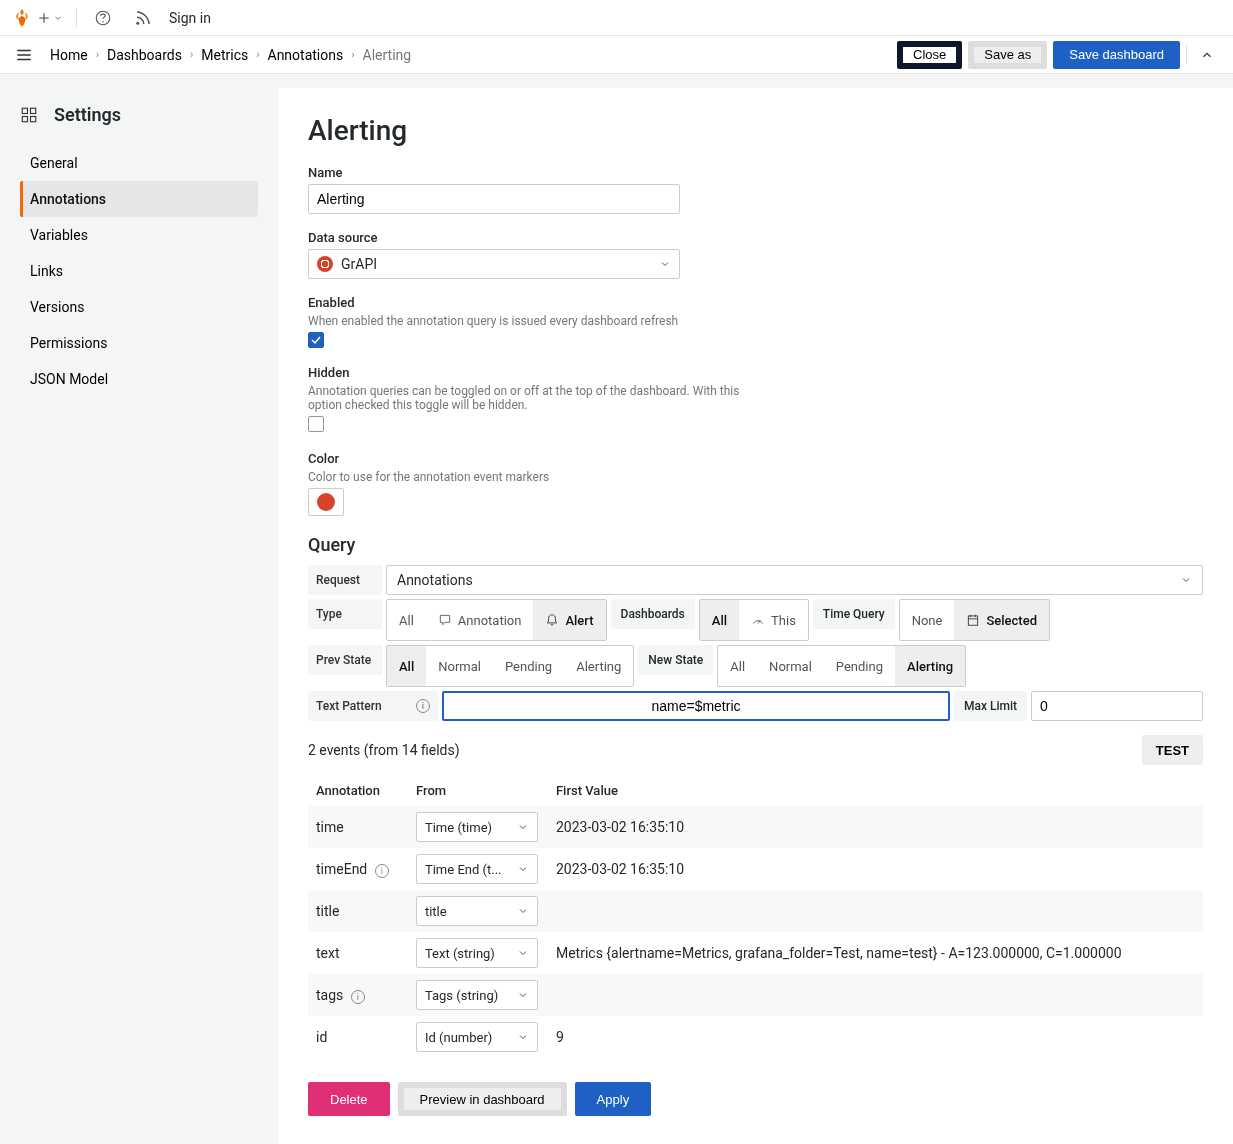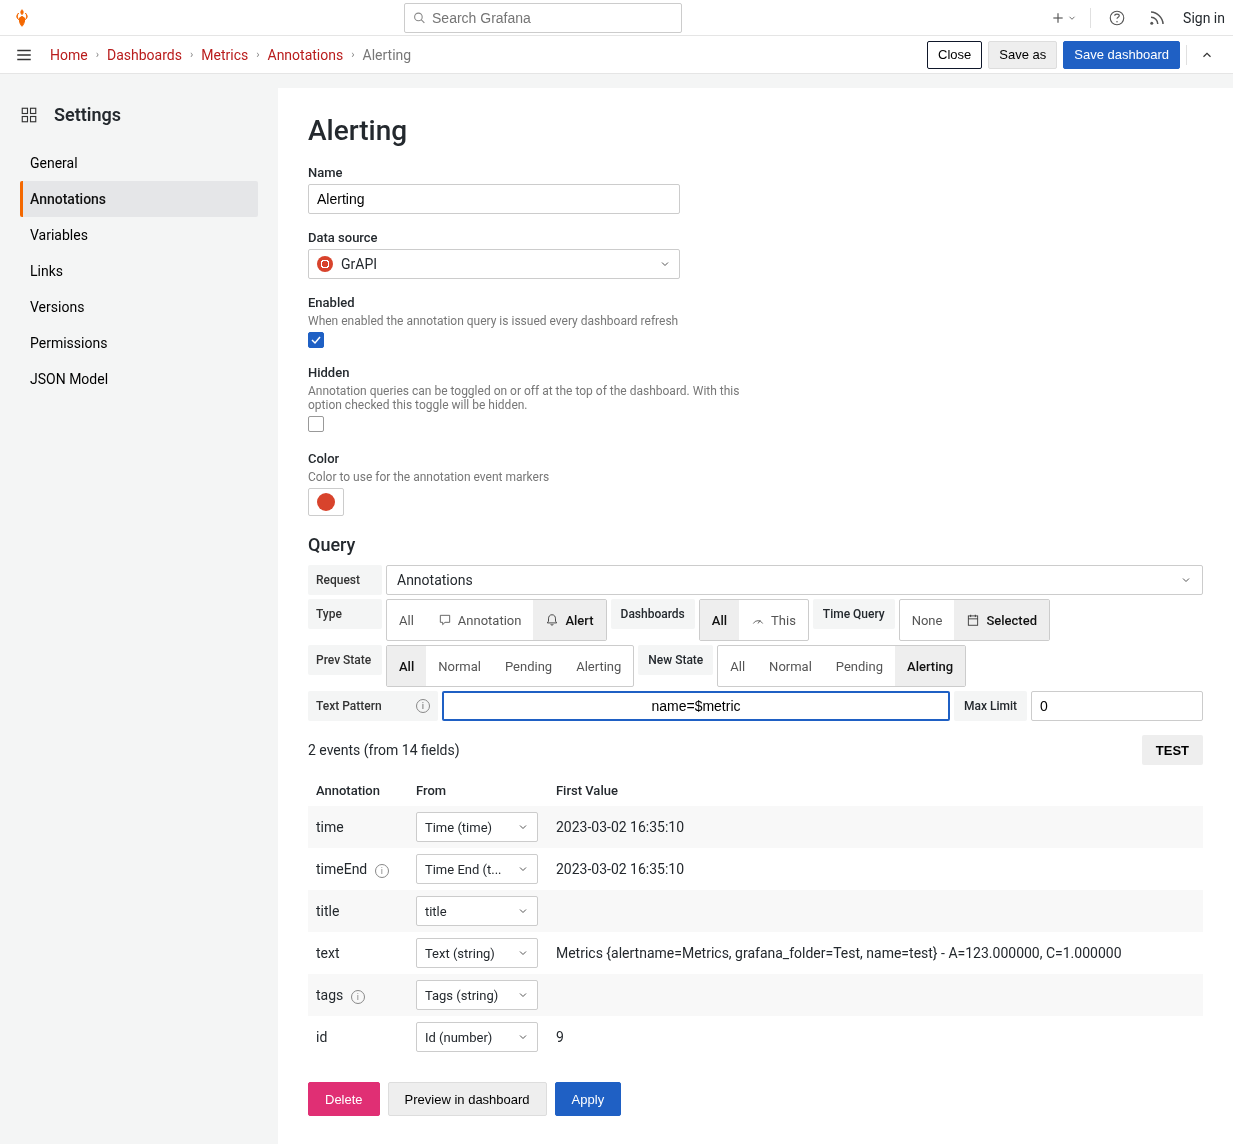--- a/index.html
+++ b/index.html
@@ -10,25 +10,25 @@
 .topbar-center { flex: 1; display: flex; justify-content: center; }
 .search { width: 278px; height: 30px; border: 1px solid #ccc; border-radius: 2px; display: flex; align-items: center; padding: 0 8px; color: #888; }
 .search input { border: none; outline: none; width: 100%; font-size: 14px; margin-left: 6px; }
 .topbar-right { display: flex; align-items: center; gap: 12px; }
 .icon-btn { width: 28px; height: 28px; display: flex; align-items: center; justify-content: center; color: #555; cursor:pointer; }
 .divider-v { width: 1px; height: 20px; background: #e0e0e0; }
 
 .navbar { display: flex; align-items: center; height: 38px; border-bottom: 1px solid #e5e5e5; padding: 0 12px; }
 .hamburger { width: 24px; height: 24px; display: flex; align-items: center; justify-content: center; margin-right: 14px; cursor:pointer;}
 .breadcrumbs { display: flex; align-items: center; gap: 8px; flex: 1; font-size: 14px; }
-.breadcrumbs .crumb { color: #b91c1c; cursor:pointer;}
+.breadcrumbs .crumb { color: #000000; cursor:pointer;}
 .breadcrumbs .crumb.current { color: #777; }
 .breadcrumbs .sep { color: #888; font-size: 11px; }
 .nav-actions { display: flex; gap: 6px; align-items: center; }
-.btn { height: 28px; padding: 0 10px; border: 1px solid #0f172a; background: #fff; font-size: 13px; border-radius: 2px; cursor: pointer; display:flex; align-items:center;}
+.btn { height: 28px; padding: 0 10px; border: 6px solid #0f172a; background: #fff; font-size: 13px; border-radius: 2px; cursor: pointer; display:flex; align-items:center;}
 .btn.gray { background: #eee; border-color: #ddd; }
 .btn.primary { background: #1f60c4; border-color: #1f60c4; color: #fff; }
 .btn.danger { background: #e02f74; border-color: #e02f74; color: #fff; }
 .chevron-btn { width: 28px; height: 28px; display:flex;align-items:center;justify-content:center;cursor:pointer;}
 
 .app-body { display: flex; background: #f4f5f5; min-height: calc(100vh - 74px); }
 .sidebar { width: 278px; padding: 30px 20px; }
 .sidebar-title { display: flex; align-items: center; gap: 16px; font-size: 18px; font-weight: 600; margin-bottom: 20px; }
 .side-item { height: 36px; display: flex; align-items: center; padding: 0 10px; color: #000000; font-size: 14px; cursor: pointer; border-radius: 2px;}
 .side-item.active { background: #e5e6e8; color: #111; border-left: 3px solid #f46800; padding-left: 7px; font-weight:500;}
@@ -76,29 +76,20 @@
 </head>
 <body>
 
 <div class="topbar">
   <div class="logo">
     <svg width="20" height="20" viewBox="0 0 24 24">
         <path fill="#f46800" d="M12 2 C14 4 14 6 12 8 C10 6 10 4 12 2 M8 6 C6 8 6 12 8 14 C6 12 4 10 8 6 M16 6 C20 10 18 12 16 14 C18 12 18 8 16 6 M12 10 C16 12 16 18 12 22 C8 18 8 12 12 10" stroke="#f46800" stroke-width="1"></path>
         <circle cx="12" cy="14" r="3" fill="none" stroke="#f46800" stroke-width="1.5"></circle>
       </svg>
   </div>
-  <div class="topbar-center">
-    <div class="search">
-      <svg width="14" height="14" viewBox="0 0 24 24">
-          <circle cx="10" cy="10" r="7" fill="none" stroke="#888" stroke-width="2"></circle>
-          <line x1="15" y1="15" x2="21" y2="21" stroke="#888" stroke-width="2"></line>
-        </svg>
-      <input placeholder="Search Grafana" style="">
-    </div>
-  </div>
   <div class="topbar-right">
     <div class="icon-btn" style="display:flex;gap:2px;">
       <svg width="14" height="14" viewBox="0 0 24 24">
           <line x1="12" y1="4" x2="12" y2="20" stroke="#555" stroke-width="2"></line>
           <line x1="4" y1="12" x2="20" y2="12" stroke="#555" stroke-width="2"></line>
         </svg>
       <svg width="10" height="10" viewBox="0 0 24 24">
           <polyline points="6 9 12 15 18 9" fill="none" stroke="#555" stroke-width="2"></polyline>
         </svg>
     </div>

